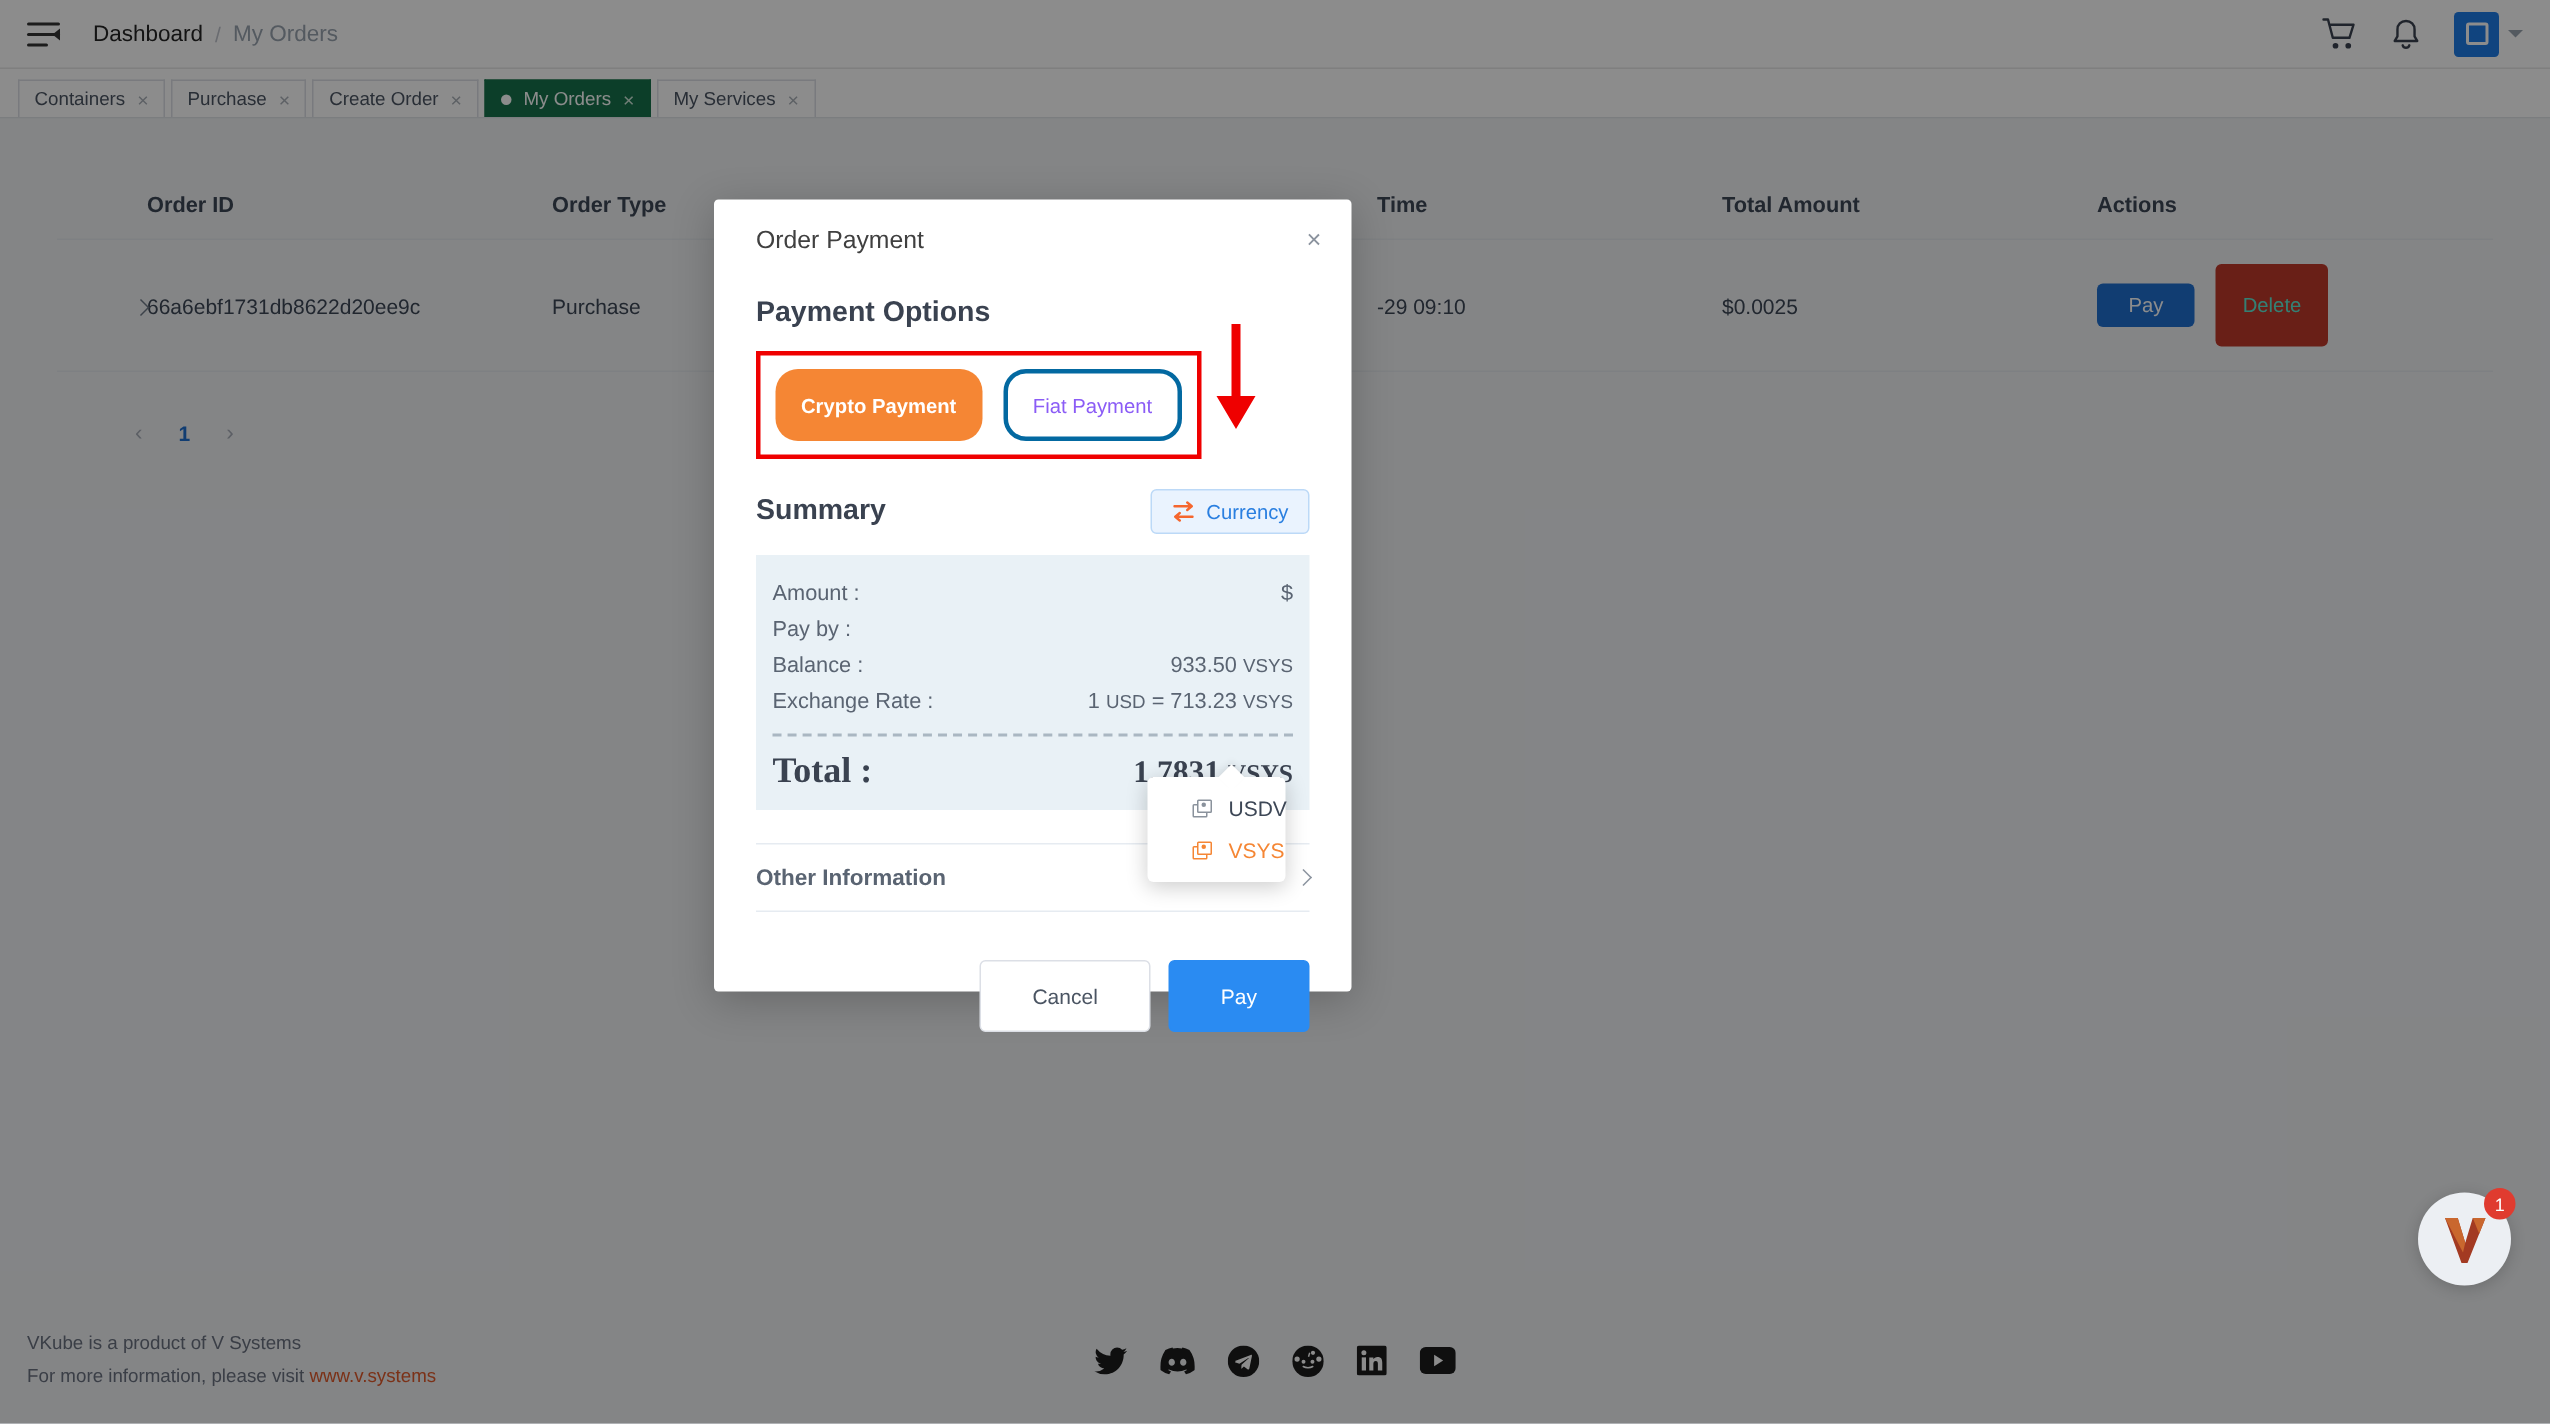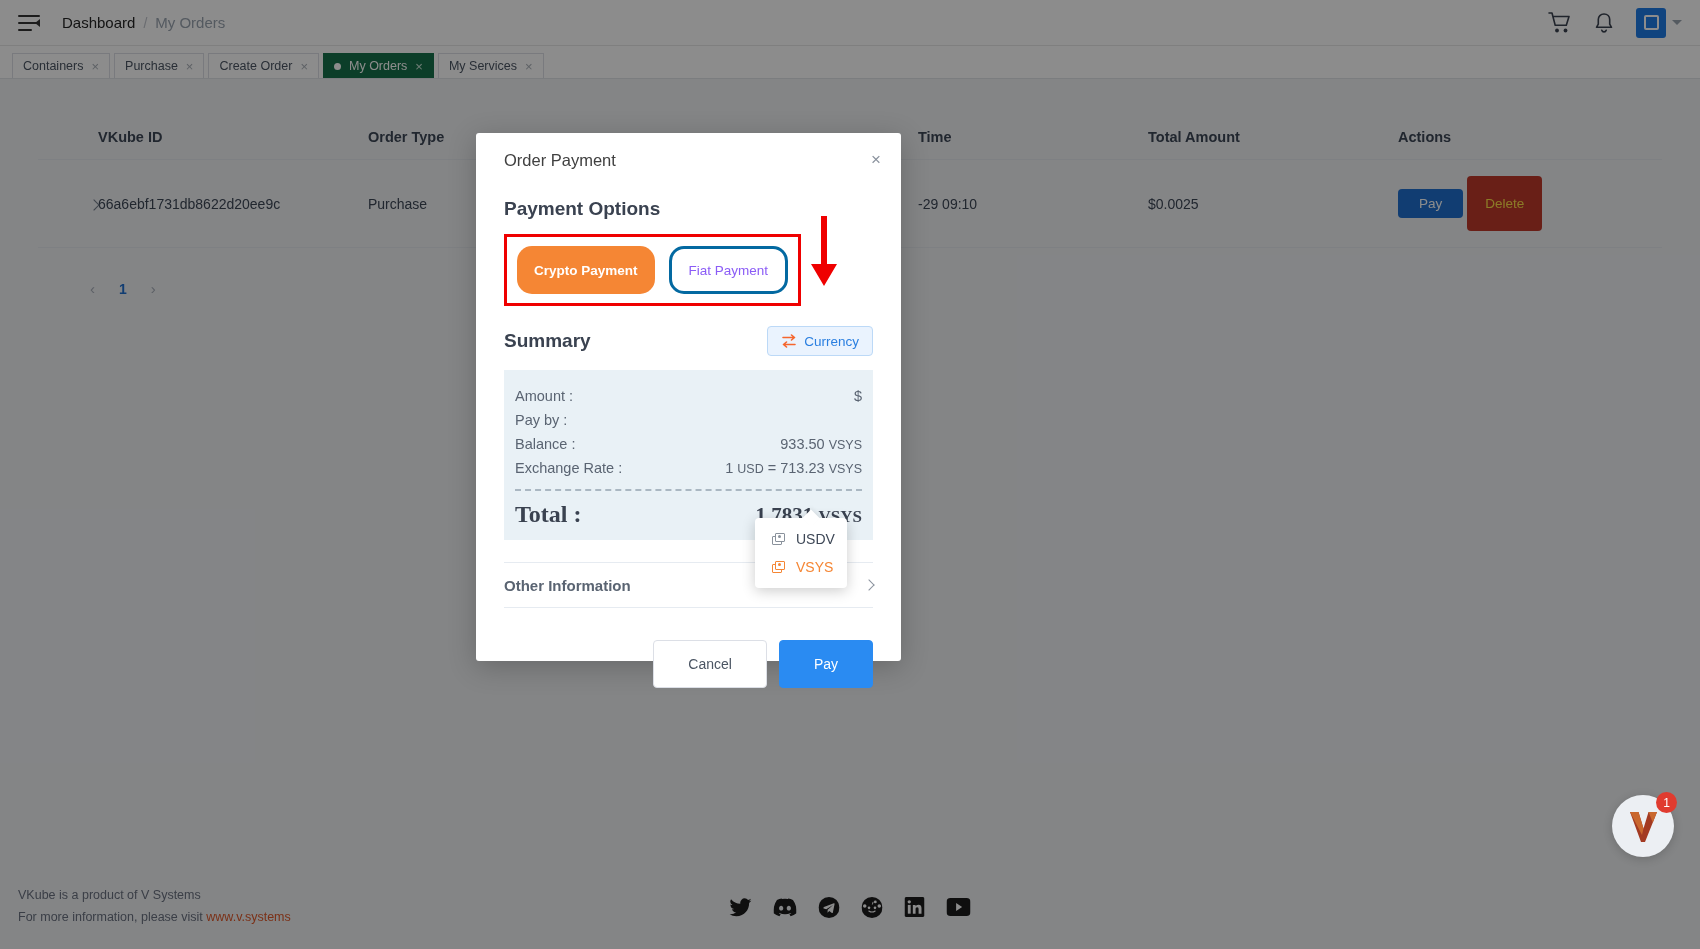--- a/index.html
+++ b/index.html
@@ -109,22 +109,22 @@
   .chev-r {
     display:inline-block; width:8px;height:8px;
     border-top:1.6px solid #707a88; border-right:1.6px solid #707a88;
     transform: rotate(45deg); cursor:pointer;
   }
   .btn-pay-sm {
     background:#1f6fd0; color:#fff; border:none; border-radius:4px;
     padding:7px 21px; font-size:13.5px; cursor:pointer; font-family:inherit;
   }
   .btn-del-sm {
-    background:#c0392b; color:#fde047; border:none; border-radius:4px;
-    padding:20px 18px; font-size:13.5px; cursor:pointer; font-family:inherit;
+    background:#c0392b; color:#5eead4; border:none; border-radius:4px;
+    padding:20px 18px; font-size:13.5px; cursor:pointer; margin-left:10px; font-family:inherit;
   }
 
   
   #pager { display: flex; align-items: center; gap: 24px; padding: 32px 0 0 52px; }
   .pg-arrow { font-size: 15px; color: #a8aeb8; cursor: pointer; user-select:none; }
   .pg-num { font-size: 14px; color: #1f6fd0; font-weight: bold; cursor: pointer; }
 
   
   #footer {
     position: absolute; left: 0; right: 0; bottom: 0; height: 84px;
@@ -172,23 +172,23 @@
   #summary-row { display: flex; align-items: center; margin-top: 20px; position: relative; }
   #currency-btn {
     margin-left: auto; background: #eaf3fe; border: 1px solid #bcd9f7; border-radius: 4px;
     height: 30px; display: flex; align-items: center; gap: 7px; padding: 0 13px;
     font-size: 13.5px; color: #2a7fe0; cursor: pointer; position: relative; z-index: 2;
   }
   .swap-ic { display:block; }
 
   
   #cur-menu {
-    position: absolute; right: 26px; top: 192px; width: 92px;
+    position: absolute; right: 16px; top: 192px; width: 92px;
     background: #fff; border-radius: 4px; box-shadow: 0 3px 14px rgba(0,0,0,.20);
-    padding: 7px 4px; z-index: 120;
+    padding: 7px 17px; z-index: 120;
   }
   #cur-menu::before {
     content:""; position:absolute; top:-6px; right: 30px; width:12px; height:12px;
     background:#fff; transform: rotate(45deg); box-shadow: -2px -2px 4px rgba(0,0,0,.05);
   }
   .cur-item {
     display: flex; align-items: center; gap: 9px; padding: 6px 13px;
     font-size: 14px; color: #3d4756; cursor: pointer;
   }
   .cur-item.sel { color: #f58634; }
@@ -299,21 +299,21 @@
     </div>
   </div>
 
   <div id="content">
 
 
     <table>
       <thead>
         <tr>
           <th class="col-exp"></th>
-          <th style="width:270px">VKube ID</th>
+          <th style="width:270px">Order ID</th>
           <th style="width:550px">Order Type</th>
           <th style="width:230px">Time</th>
           <th style="width:250px">Total Amount</th>
           <th>Actions</th>
         </tr>
       </thead>
       <tbody>
         <tr>
           <td class="col-exp">
             <span class="chev-r"></span>

